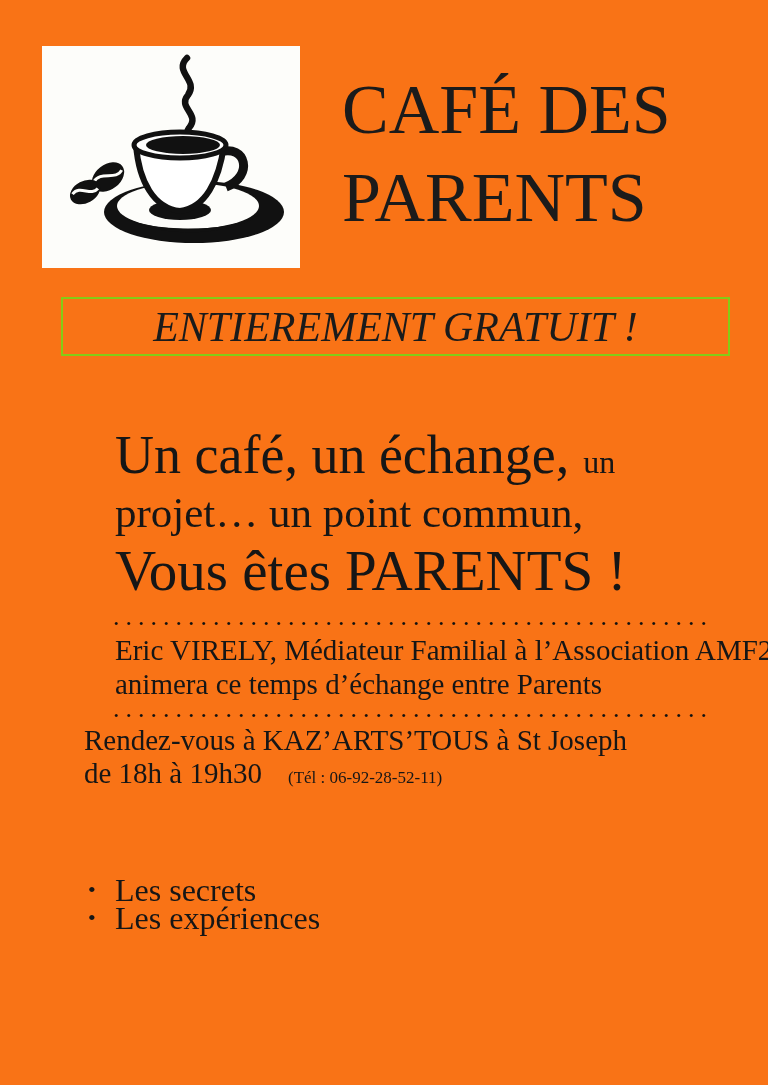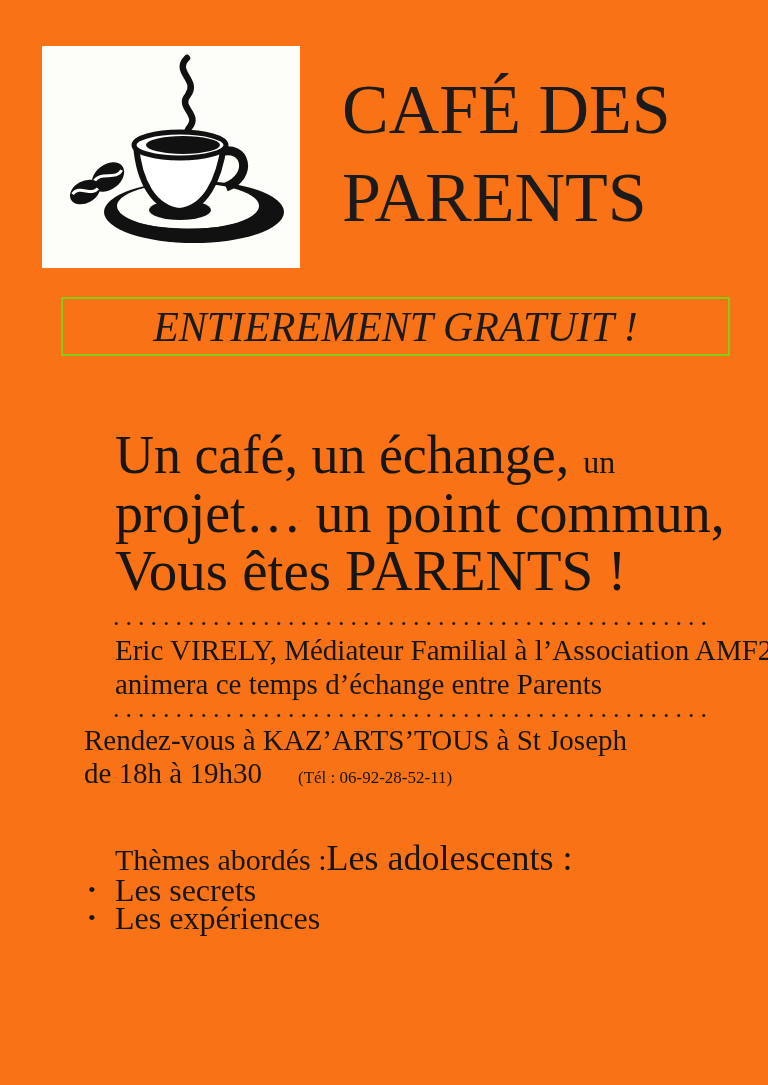--- a/index.html
+++ b/index.html
@@ -51,21 +51,21 @@
     font-style: italic;
     font-size: 42px;
     color: #1b1b1b;
     white-space: nowrap;
   }
 
   
   .pitch-line { position: absolute; left: 115px; white-space: nowrap; color: #161616; }
   .pitch-1 { top: 424px; font-size: 54px; line-height: 62px; }
   .pitch-1 .small-un { font-size: 32px; margin-left: 14px; }
-  .pitch-2 { top: 488px; font-size: 56px; line-height: 50px; }
+  .pitch-2 { top: 488px; font-size: 43px; line-height: 50px; }
   .pitch-3 { top: 538px; font-size: 57px; line-height: 66px; }
 
   
   .dots {
     position: absolute;
     left: 113px;
     width: 594px;
     height: 26px;
     overflow: hidden;
     font-size: 26px;
@@ -93,21 +93,21 @@
     position: absolute;
     left: 84px; top: 724px;
     width: 660px;
     text-align: left;
     font-size: 29px;
     line-height: 33px;
     color: #161616;
   }
   .meeting .phone {
     font-size: 17px;
-    margin-left: 36px;
+    margin-left: 26px;
     white-space: nowrap;
   }
 
   
   .themes {
     position: absolute;
     left: 115px; top: 838px;
     width: 600px;
     line-height: 40px;
     white-space: nowrap;
@@ -198,22 +198,19 @@
 
   <div class="dots dots-2">...........................................................................</div>
 
   <div class="meeting">
     <div>Rendez-vous à KAZ’ARTS’TOUS à St Joseph</div>
     <div>
       <span>de 18h à 19h30</span><span class="phone">(Tél : 06-92-28-52-11)</span>
     </div>
   </div>
 
-  <div class="themes">
-    <span class="themes-label">Thèmes abordés :</span><span class="themes-topic">Les adolescents :</span>
-  </div>
 
   <ul class="bullets">
     <li>Les secrets</li>
     <li>Les expériences</li>
   </ul>
 
 </div>
 
 </body></html>

